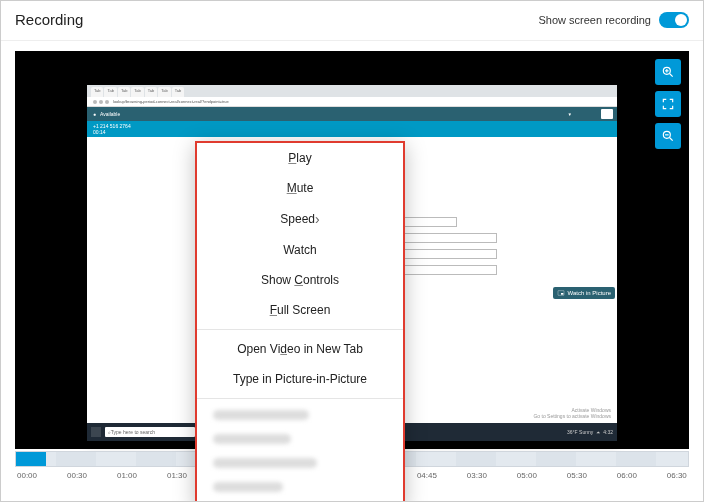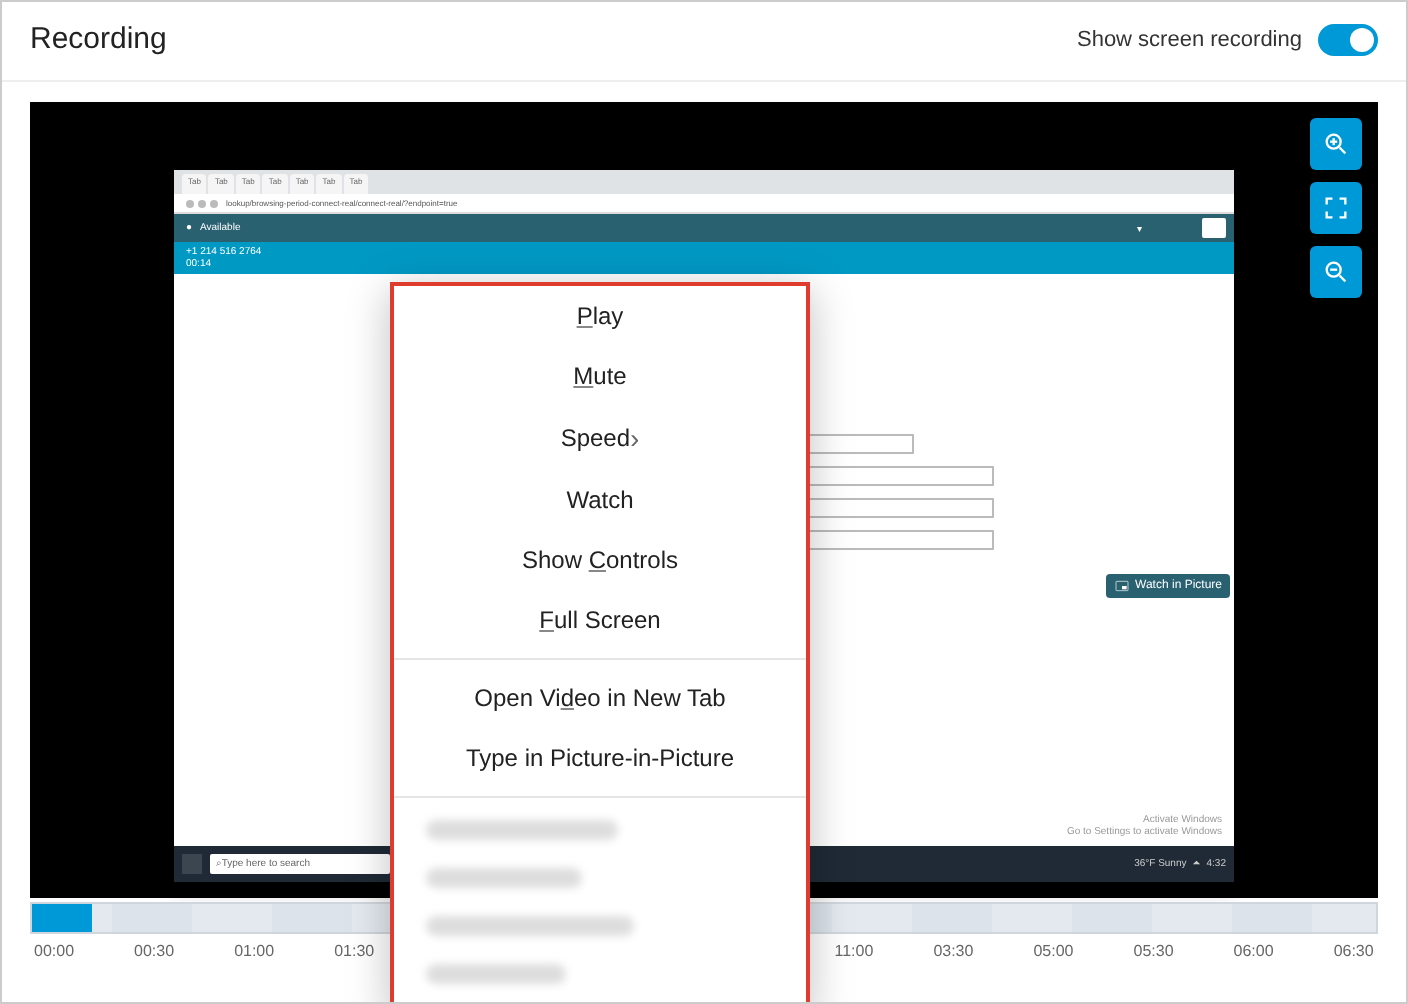--- a/index.html
+++ b/index.html
@@ -304,20 +304,20 @@
   </div>
   <div class="timeline-ticks">
     <span>00:00</span>
     <span>00:30</span>
     <span>01:00</span>
     <span>01:30</span>
     <span>02:00</span>
     <span>02:30</span>
     <span>03:00</span>
     <span>03:30</span>
-    <span>11:00</span>
+    <span>04:45</span>
     <span>03:30</span>
     <span>05:00</span>
     <span>05:30</span>
     <span>06:00</span>
     <span>06:30</span>
   </div>
 </div>
 
 </body></html>

